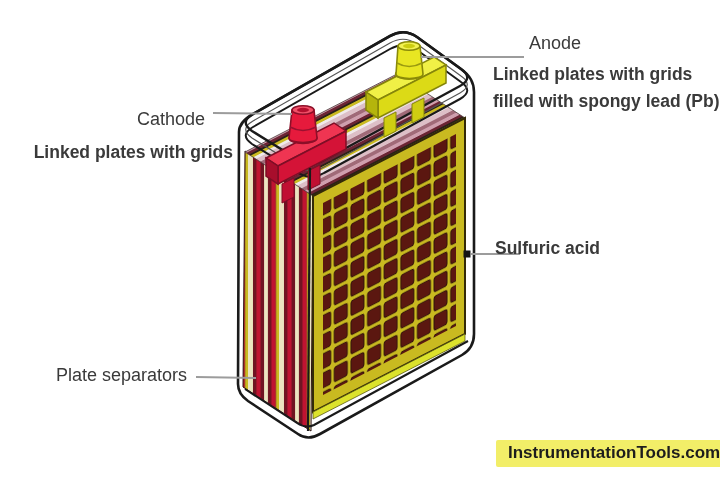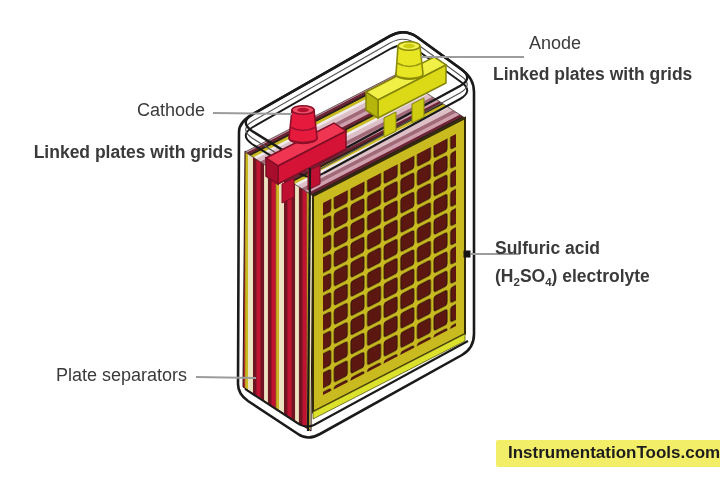--- a/index.html
+++ b/index.html
@@ -12,21 +12,21 @@
     position:absolute;color:var(--c-label-text,#3a3a3a);
     font-weight:400;font-size:18px;line-height:1.2;white-space:nowrap;
   }
   .lbl2{
     position:absolute;color:var(--c-label-text,#3a3a3a);
     font-weight:600;font-size:17.5px;line-height:27px;white-space:nowrap;
   }
   .sb{font-size:11.5px;font-weight:600;vertical-align:-4px;}
   #lbl-anode{left:529px;top:33px;}
   #lbl-anode-desc{left:493px;top:61px;}
-  #lbl-cathode{left:137px;top:100px;}
+  #lbl-cathode{left:137px;top:109px;}
   #lbl-cathode-desc{left:0;top:139px;width:233px;text-align:right;line-height:26px;}
   #lbl-electrolyte{left:495px;top:234px;line-height:28px;}
   #lbl-separators{left:56px;top:365px;}
   #watermark{
     position:absolute;left:496px;top:440px;
     background:var(--c-watermark-bg,#f2ee68);color:var(--c-watermark-text,#1d1d1d);
     font-weight:bold;font-size:17px;line-height:1.45;padding:1px 12px;border-radius:2px;
   }
 </style>
 </head>
@@ -116,29 +116,29 @@
       <path d="M 471,254 L 520,254"></path>
       <path d="M 196,377 L 256,378"></path>
     </g>
     <rect x="463.5" y="250.5" width="7" height="7" style="fill:#151515"></rect>
   </svg>
 
   <div class="lbl" id="lbl-anode">Anode</div>
 
   <div class="lbl2" id="lbl-anode-desc">
     <div>Linked plates with grids</div>
+    <div>filled with spongy lead (Pb)</div>
   </div>
 
   <div class="lbl" id="lbl-cathode">Cathode</div>
 
   <div class="lbl2" id="lbl-cathode-desc">
     <div>Linked plates with grids</div>
   </div>
 
   <div class="lbl2" id="lbl-electrolyte">
     <div>Sulfuric acid</div>
-    <div><span>(H</span><span class="sb">2</span><span>SO</span><span class="sb">4</span><span>) electrolyte</span></div>
   </div>
 
   <div class="lbl" id="lbl-separators">Plate separators</div>
 
   <div id="watermark">InstrumentationTools.com</div>
 </div>
 
 </body></html>

